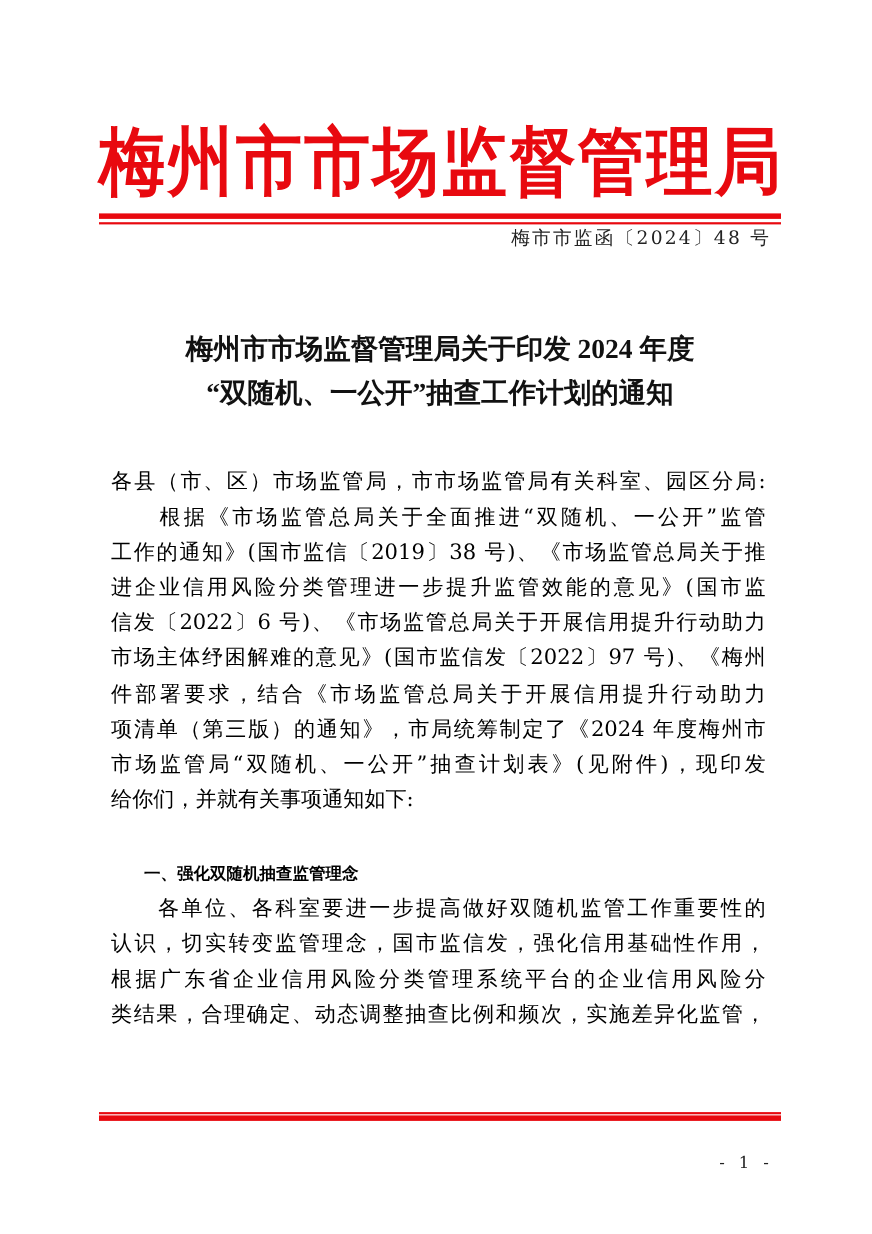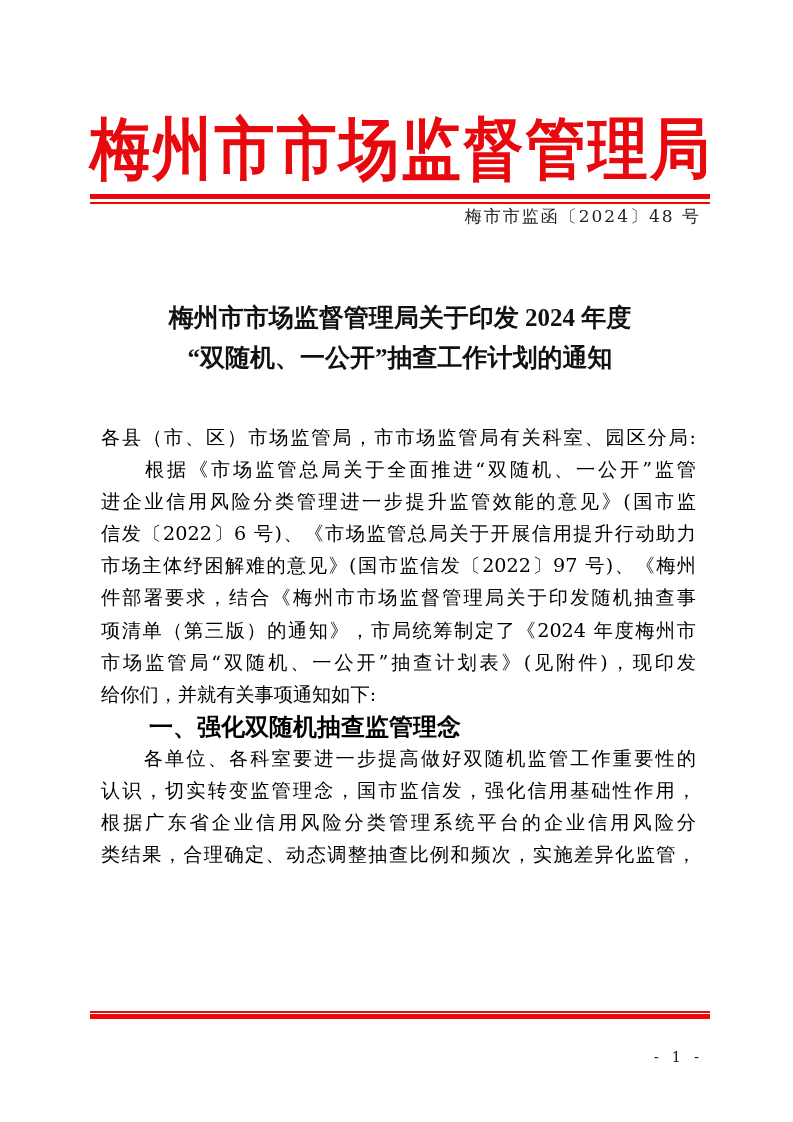--- a/index.html
+++ b/index.html
@@ -20,21 +20,21 @@
                 font-family: "DejaVu Serif", serif; color: #222; }
 
   .title { position: absolute; left: 90px; width: 620px; top: 298px; text-align: center;
            font-family: Liberation Serif, serif; font-weight: bold; font-size: 25px; line-height: 40px; color: #111; }
   .title div { white-space: nowrap; }
 
   .body { position: absolute; left: 101px; width: 595px; top: 422px; font-family: "DejaVu Serif", serif;
           font-size: 19.2px; line-height: 32.1px; color: #000000; }
   .body .line { white-space: nowrap; text-align: justify; text-align-last: justify; height: 32.1px; }
   .body .line.last { text-align-last: left; }
-  .body .heading { font-family: "DejaVu Sans", sans-serif; font-weight: bold; font-size: 24px; }
+  .body .heading { font-family: "DejaVu Sans", sans-serif; font-weight: bold; font-size: 15px; margin-top: 35px; }
 
   .rule-bot-thin  { position: absolute; left: 90px; width: 620px; top: 1011px; height: 1.5px; background: #e8090f; }
   .rule-bot-thick { position: absolute; left: 90px; width: 620px; top: 1014px; height: 5px; background: #e8090f; }
 
   .page-number { position: absolute; right: 90px; top: 1048px; font-size: 15px; color: #222;
                  font-family: "DejaVu Serif", serif; letter-spacing: 4px; }
 </style>
 </head>
 <body>
 
@@ -59,24 +59,25 @@
   <div class="doc-number">梅市市监函〔2024〕48 号</div>
 
   <div class="title">
     <div>梅州市市场监督管理局关于印发 2024 年度</div>
     <div>“双随机、一公开”抽查工作计划的通知</div>
   </div>
 
   <div class="body">
     <div class="line">各县（市、区）市场监管局，市市场监管局有关科室、园区分局:</div>
     <div class="line">　　根据《市场监管总局关于全面推进“双随机、一公开”监管</div>
+    <div class="line">工作的通知》(国市监信〔2019〕38 号)、《市场监管总局关于推</div>
     <div class="line">进企业信用风险分类管理进一步提升监管效能的意见》(国市监</div>
     <div class="line">信发〔2022〕6 号)、《市场监管总局关于开展信用提升行动助力</div>
     <div class="line">市场主体纾困解难的意见》(国市监信发〔2022〕97 号)、《梅州</div>
-    <div class="line">件部署要求，结合《梅州市市场监督管理局关于印发随机抽查事</div>
+    <div class="line">件部署要求，结合《市场监管总局关于开展信用提升行动助力</div>
     <div class="line">项清单（第三版）的通知》，市局统筹制定了《2024 年度梅州市</div>
     <div class="line">市场监管局“双随机、一公开”抽查计划表》(见附件)，现印发</div>
     <div class="line last">给你们，并就有关事项通知如下:</div>
     <div class="line last heading">　　一、强化双随机抽查监管理念</div>
     <div class="line">　　各单位、各科室要进一步提高做好双随机监管工作重要性的</div>
     <div class="line">认识，切实转变监管理念，国市监信发，强化信用基础性作用，</div>
     <div class="line">根据广东省企业信用风险分类管理系统平台的企业信用风险分</div>
     <div class="line">类结果，合理确定、动态调整抽查比例和频次，实施差异化监管，</div>
   </div>
 

